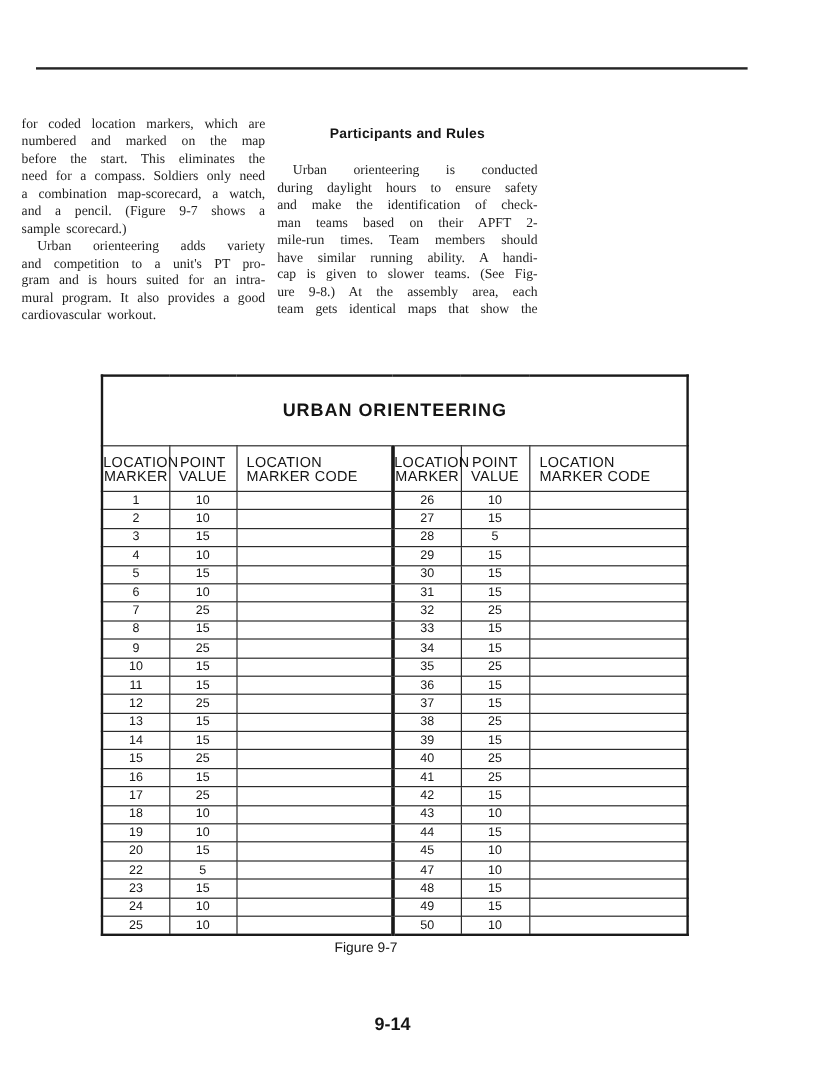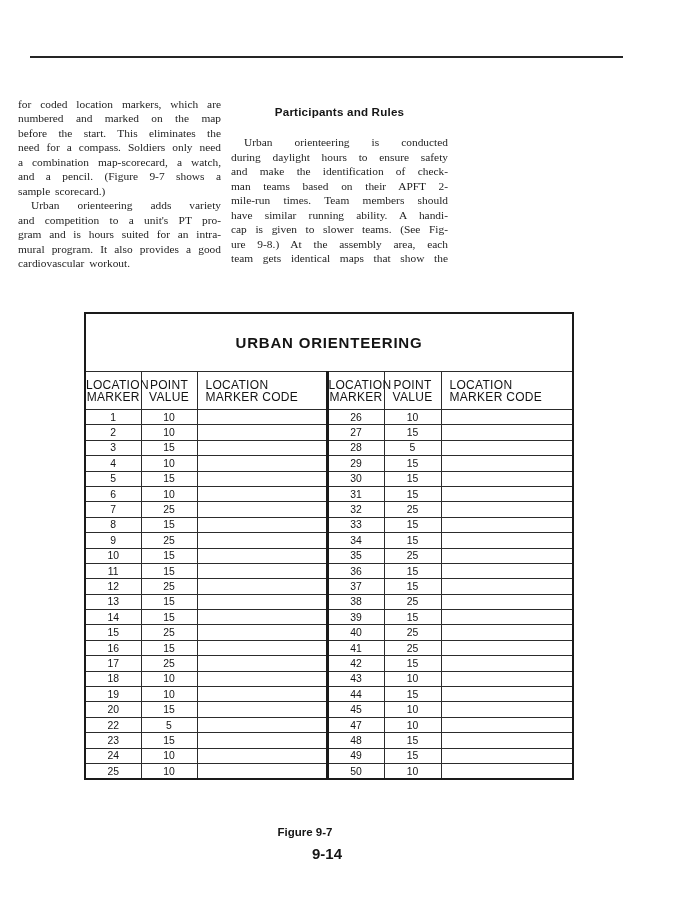--- a/index.html
+++ b/index.html
@@ -38,22 +38,22 @@
   .head-cell {
     height:37px; font-size:12px; line-height:12px; font-weight:normal;
     vertical-align:middle; text-align:center; letter-spacing:0.3px;
     border-bottom:3px double #1a1a1a;
   }
   .head-cell.left-align { text-align:left; padding-left:8px; }
   .scorecard td { height:14.4px; font-size:10.4px; }
   td.marker-cell, td.value-cell { text-align:center; }
   .mid { border-left:3px solid #1a1a1a !important; }
   .figure-caption {
-    position:absolute; top:826px; left:225px; width:160px; text-align:center;
-    font-family:"Liberation Sans", sans-serif; font-weight:bold; font-size:11.5px; color:#151515;
+    position:absolute; top:784px; left:225px; width:160px; text-align:center;
+    font-family:"Liberation Sans", sans-serif; font-weight:normal; font-size:11.5px; color:#151515;
   }
   .page-number {
     position:absolute; top:845px; left:0; width:654px; text-align:center;
     font-family:"Liberation Sans", sans-serif; font-weight:bold; font-size:15px; color:#151515;
   }
 </style>
 </head>
 <body>
 
 <div class="top-rule"></div>

